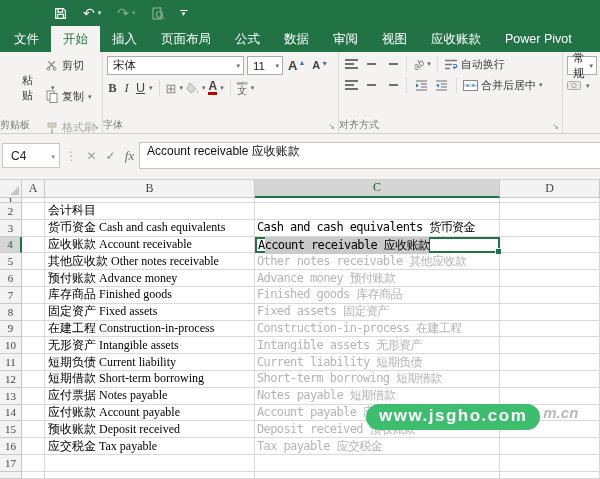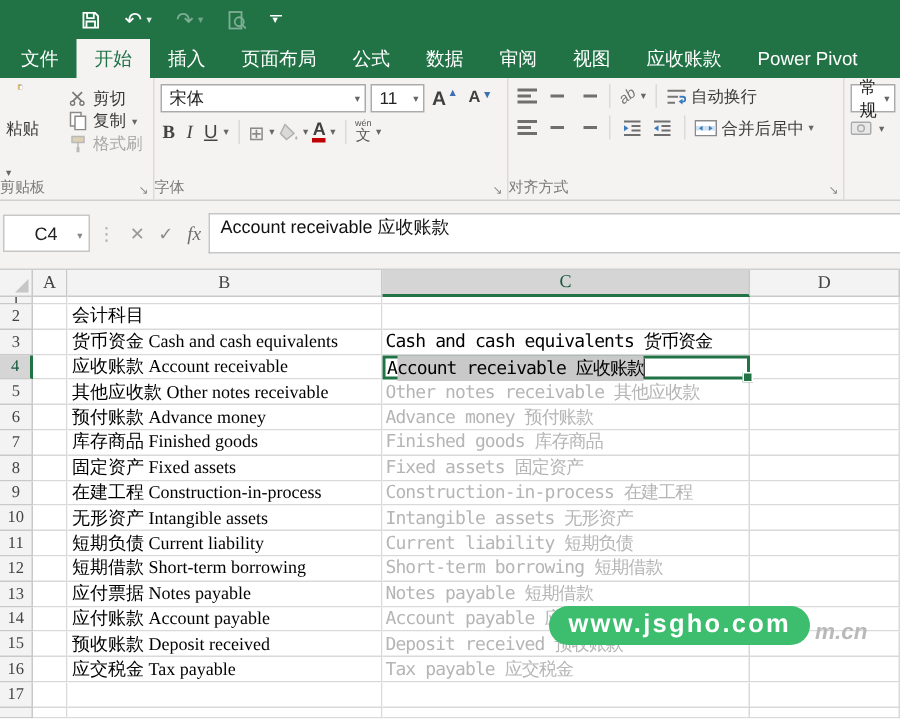--- a/index.html
+++ b/index.html
@@ -26,22 +26,22 @@
   
   .ribbon { height:82px; background:#f4f3f2; border-bottom:1px solid #d1cfcd; display:flex; box-sizing:border-box; }
   .rgroup { position:relative; border-right:1px solid #dedad7; box-sizing:border-box; padding:4px 3px 14px 4px; flex:none; }
   .glabel { position:absolute; left:0; right:0; bottom:1px; text-align:left; font-size:10px; color:#7b7b7b; }
   .launcher { position:absolute; right:3px; bottom:2px; font-size:8px; color:#8e8e8e; line-height:1; }
   .dd { font-size:7px; color:#666; }
   .vsep { width:1px; height:16px; background:#dcdad7; margin:0 3px; flex:none; }
 
   
   .g-clip { width:103px; display:flex; }
-  .paste { width:36px; display:flex; flex-direction:column; align-items:flex-start; font-size:11px; color:#3a3a3a; gap:18px; }
-  .clip-col { display:flex; flex-direction:column; gap:0; margin-left:5px; margin-top:2px; }
+  .paste { width:36px; display:flex; align-items:center; font-size:11px; color:#3a3a3a; gap:18px; }
+  .clip-col { display:flex; flex-direction:column; gap:16px; margin-left:5px; margin-top:2px; }
   .sbtn { display:flex; align-items:center; gap:4px; font-size:11px; color:#3a3a3a; height:15px; white-space:nowrap; }
   .sbtn.dis { color:#a9a9a9; }
   .si { width:13px; display:flex; justify-content:center; flex:none; }
 
   
   .g-font { width:236px; }
   .frow { display:flex; align-items:center; gap:3px; }
   .frow + .frow { margin-top:5px; }
   .combo { background:#fff; border:1px solid #ababab; height:19px; display:flex; align-items:center; justify-content:space-between; font-size:11.5px; padding:0 3px 0 5px; box-sizing:border-box; color:#222; }
   .fsz { display:inline-flex; align-items:flex-start; font-size:13px; color:#3f3f3f; font-weight:bold; line-height:1; padding:0 2px; }
@@ -65,21 +65,21 @@
   .abtn { padding:1px 2px; }
   .orient { font-size:10px; color:#777; transform:rotate(-38deg); display:inline-block; font-style:italic; }
   .albl { font-size:11px; color:#3c3c3c; white-space:nowrap; }
   .alblbtn { display:flex; align-items:center; gap:3px; }
 
   
   .g-num { flex:1; min-width:0; border-right:none; }
 
   
   .fbar { height:46px; background:#f4f3f2; border-bottom:1px solid #cfcfcf; display:flex; align-items:center; box-sizing:border-box; padding:0 0 2px 2px; }
-  .namebox { width:58px; height:25px; background:#fff; border:1px solid #c6c6c6; display:flex; align-items:center; font-size:12px; padding-left:20px; box-sizing:border-box; color:#222; position:relative; flex:none; }
+  .namebox { width:58px; height:25px; background:#fff; border:1px solid #c6c6c6; display:flex; align-items:center; font-size:12px; padding-left:8px; box-sizing:border-box; color:#222; position:relative; flex:none; }
   .namebox .dd { position:absolute; right:4px; top:9px; color:#888; }
   .fdots { color:#aaa; margin:0 5px; font-size:12px; }
   .fbtn { width:19px; text-align:center; color:#9a9a9a; font-size:12px; flex:none; }
   .fbtn.ok { color:#8a8a8a; }
   .fbtn.fx { font-style:italic; font-family:"Liberation Serif",serif; color:#6f6f6f; font-size:13px; }
   .finput { flex:1; height:25px; background:#fff; border:1px solid #c6c6c6; border-right:none; display:flex; align-items:flex-start; padding-left:7px; font-size:12px; color:#111; white-space:nowrap; overflow:hidden; }
 
   
   .sheet { height:299px; position:relative; background:#fff; }
   .grid { display:grid; grid-template-columns:22px 23px 210px 245px 1fr;
@@ -101,21 +101,21 @@
   .cc.editing { border:2px solid #217346; position:relative; overflow:visible; z-index:2; color:#000; padding-left:1px; }
   .selhl { background:#c9c9c9; }
   .caret { width:1px; height:13px; background:#444; flex:none; }
   .handle { position:absolute; right:-4px; bottom:-4px; width:5px; height:5px; background:#217346; border:1px solid #fff; }
 
   
   .wm { position:absolute; left:366px; top:403px; z-index:9; }
   .wm-title { font-size:41px; font-weight:bold; color:#3cbe6e; line-height:1.05; letter-spacing:0;
               text-shadow:-1px -1px 0 rgba(255,255,255,.85), 1px -1px 0 rgba(255,255,255,.85),
                           -1px 1px 0 rgba(255,255,255,.85), 1px 1px 0 rgba(255,255,255,.85); white-space:nowrap; }
-  .wm-row { display:flex; align-items:flex-end; margin-top:1px; }
+  .wm-row { display:flex; align-items:flex-start; margin-top:1px; }
   .wm-pill { background:#3cbe6e; color:#fff; font-weight:bold; font-size:17px; padding:2px 13px 4px; border-radius:14px; letter-spacing:1.5px; white-space:nowrap; }
   .wm-suffix { color:#b9b9b9; font-style:italic; font-weight:bold; font-size:15px; margin-left:3px; }
 
   svg { display:block; }
 </style>
 </head>
 <body>
 
 <div class="app">
 

